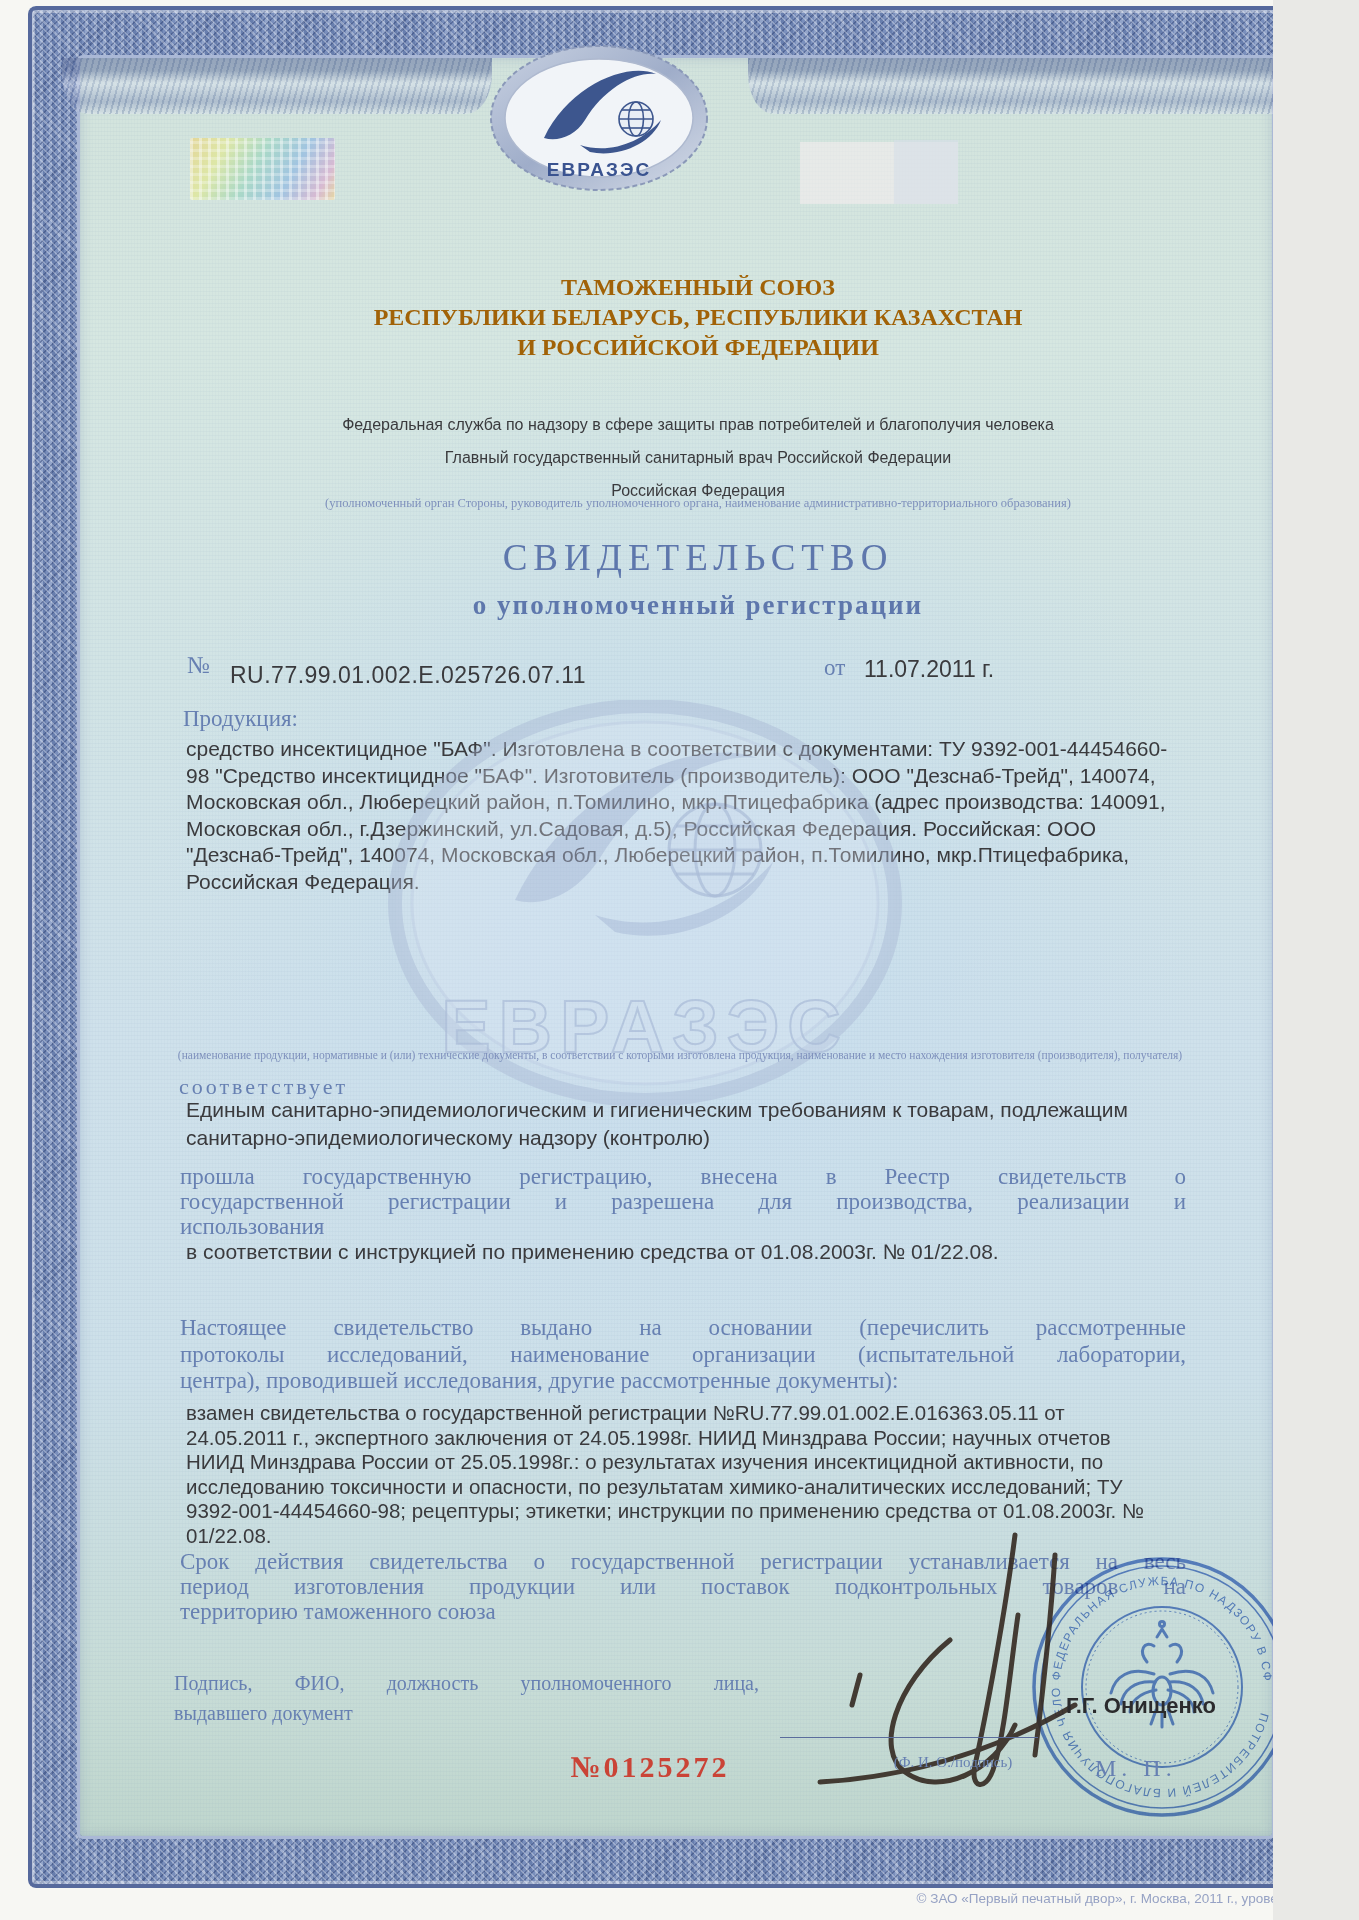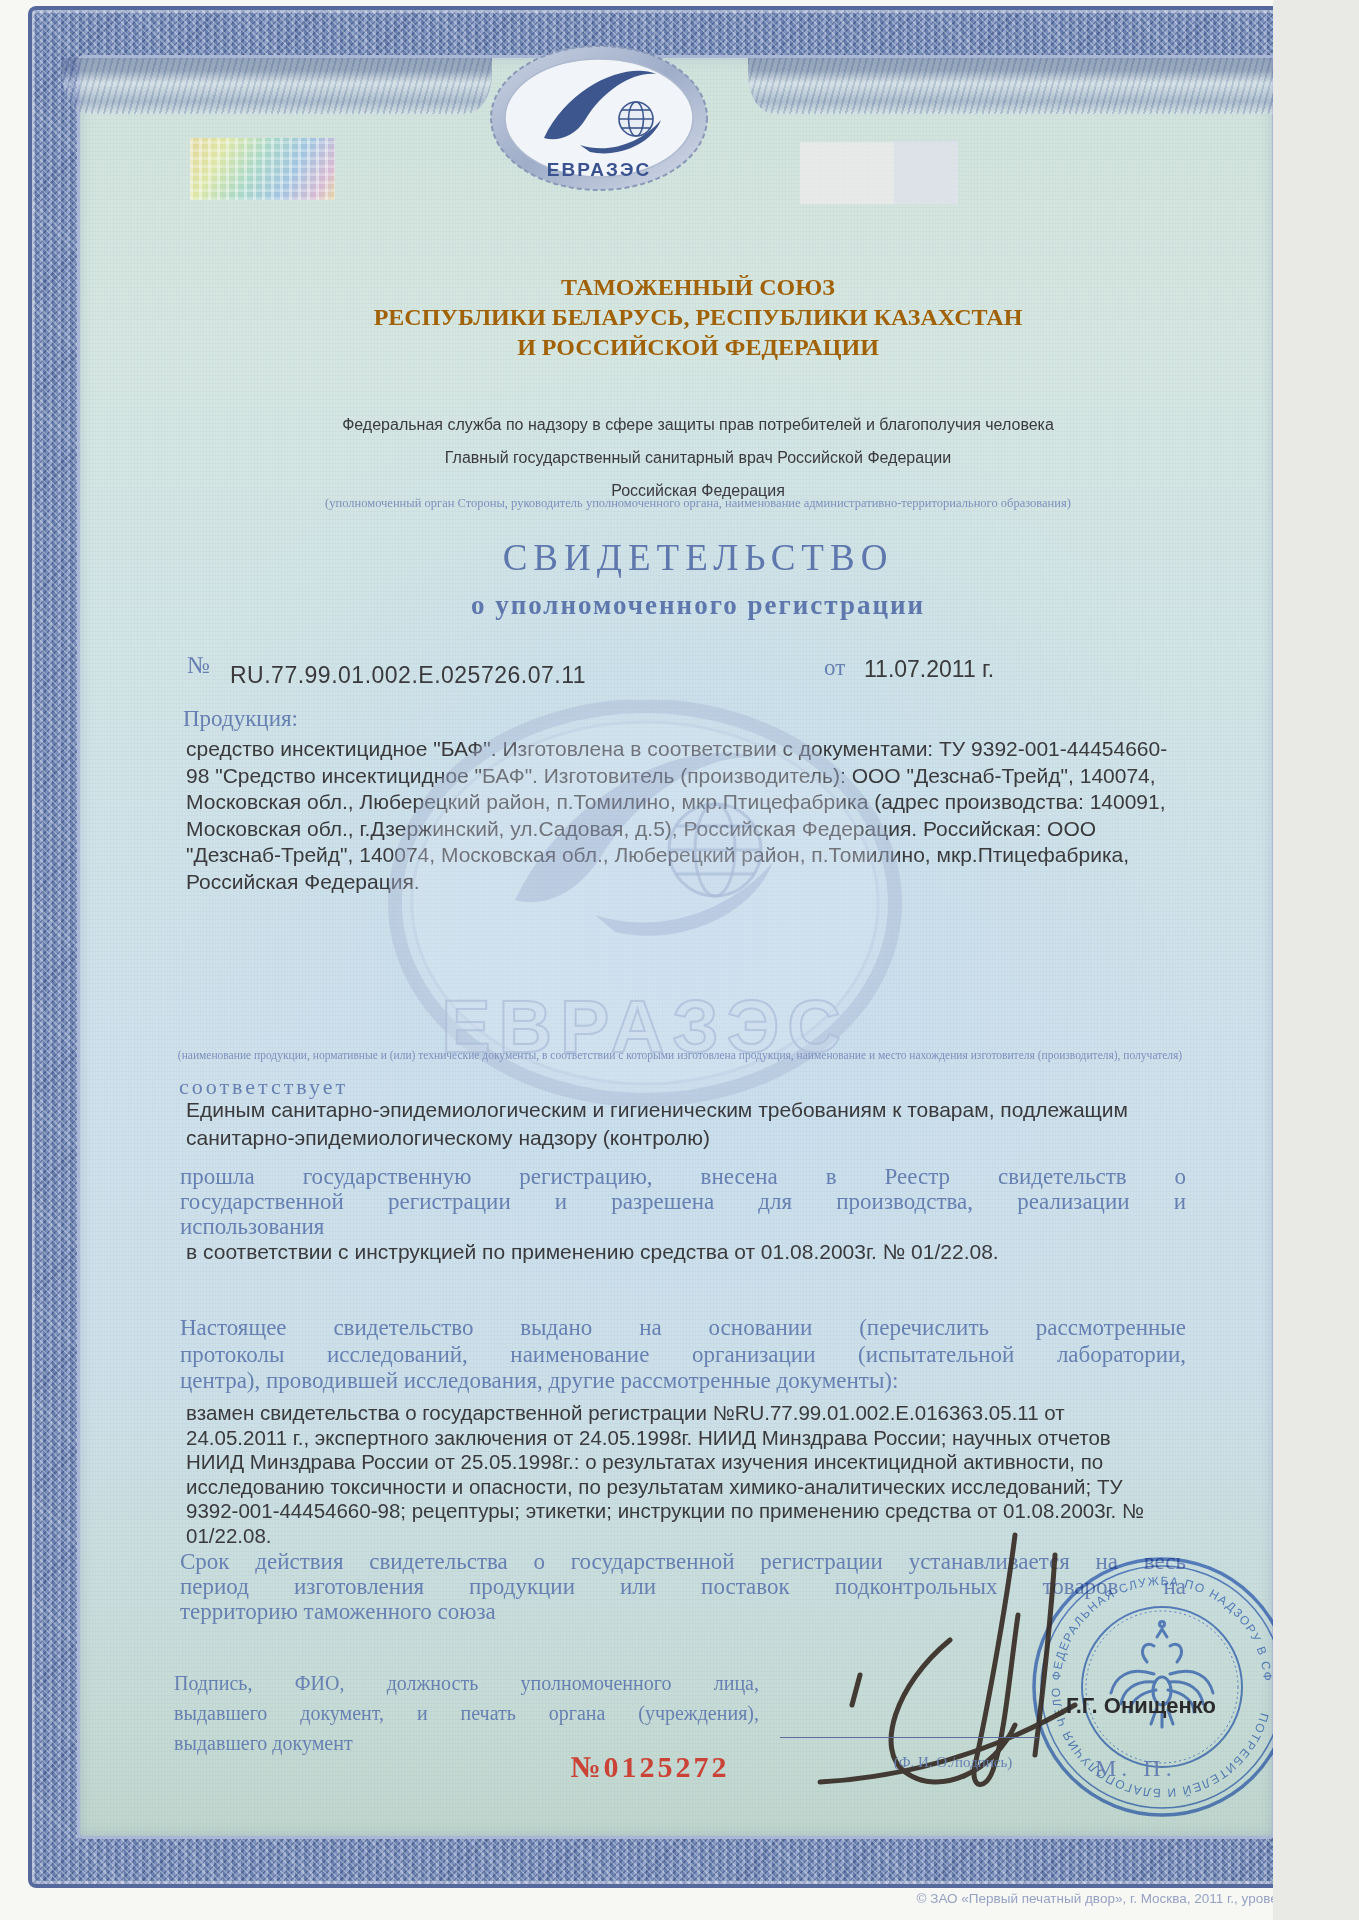--- a/index.html
+++ b/index.html
@@ -91,21 +91,21 @@
     <div>И РОССИЙСКОЙ ФЕДЕРАЦИИ</div>
   </div>
   <div class="center-col sans" style="top:372px;font-size:16px;line-height:33px;margin-top:36px;">
     <div>Федеральная служба по надзору в сфере защиты прав потребителей и благополучия человека</div>
     <div>Главный государственный санитарный врач Российской Федерации</div>
     <div>Российская Федерация</div>
   </div>
   <div class="center-col cap" style="top:496px;font-size:12.5px;">(уполномоченный орган Стороны, руководитель уполномоченного органа, наименование административно-территориального образования)</div>
 
   <div class="center-col" style="top:536px;font-size:37px;font-weight:normal;letter-spacing:6px;color:#5e77ac;">СВИДЕТЕЛЬСТВО</div>
-  <div class="center-col" style="top:590px;font-size:27px;font-weight:bold;letter-spacing:2px;color:#5e77ac;">о уполномоченного регистрации</div>
+  <div class="center-col" style="top:590px;font-size:27px;font-weight:bold;letter-spacing:2px;color:#5e77ac;">о уполномоченный регистрации</div>
 
   <div class="abs blueser" style="left:187px;top:652px;font-size:24px;">№</div>
   <div class="abs sans" style="left:230px;top:662px;font-size:23px;letter-spacing:.5px;">RU.77.99.01.002.Е.025726.07.11</div>
   <div class="abs blueser" style="left:824px;top:655px;font-size:23px;">от</div>
   <div class="abs sans" style="left:864px;top:656px;font-size:23px;">11.07.2011 г.</div>
 
   <div class="abs blueser" style="left:183px;top:706px;font-size:23px;">Продукция:</div>
   <div class="abs sans" style="left:186px;top:736px;width:1045px;font-size:21px;line-height:26.6px;">
     <div>средство инсектицидное "БАФ". Изготовлена в соответствии с документами: ТУ 9392-001-44454660-</div>
     <div>98 "Средство инсектицидное "БАФ". Изготовитель (производитель): ООО "Дезснаб-Трейд", 140074,</div>
@@ -202,21 +202,20 @@
       <path d="M 215,15 C 205,95 185,200 175,245 C 170,268 185,272 193,250 C 205,215 210,150 218,95"></path>
       <path d="M 255,35 C 250,110 240,195 235,235"></path>
       <path d="M 150,120 C 95,165 75,230 105,252 C 140,278 195,250 215,205"></path>
       <path d="M 20,262 C 90,258 180,240 275,185"></path>
       <path d="M 60,155 L 52,185"></path>
     </g>
   </svg>
 
   <div class="abs blueser j" style="left:174px;top:1668px;width:585px;font-size:20px;line-height:30px;">
     <div class="j">Подпись, ФИО, должность уполномоченного лица,</div>
-    <div class="j">выдавшего документ, и печать органа (учреждения),</div>
     <div style="text-align:left;text-align-last:left;">выдавшего документ</div>
   </div>
   <div class="abs" style="left:780px;top:1737px;width:258px;border-top:1.5px solid #5a6c9c;"></div>
   <div class="abs blueser" style="left:858px;top:1742px;width:190px;text-align:center;font-size:15px;margin-top:12px;">(Ф. И. О./подпись)</div>
   <div class="abs sans" style="left:1066px;top:1693px;font-size:22px;font-weight:bold;color:#2b2b2d;">Г.Г. Онищенко</div>
   <div class="abs blueser" style="left:1095px;top:1755px;font-size:24px;letter-spacing:5px;">М. П.</div>
   <div class="abs serial" style="left:500px;top:1750px;width:300px;text-align:center;font-size:30px;">№0125272</div>
 
   <div class="abs copyright" style="left:830px;top:1891px;width:490px;text-align:right;font-size:13.5px;">© ЗАО «Первый печатный двор»,  г. Москва,  2011 г., уровень «В»</div>
 </div>

